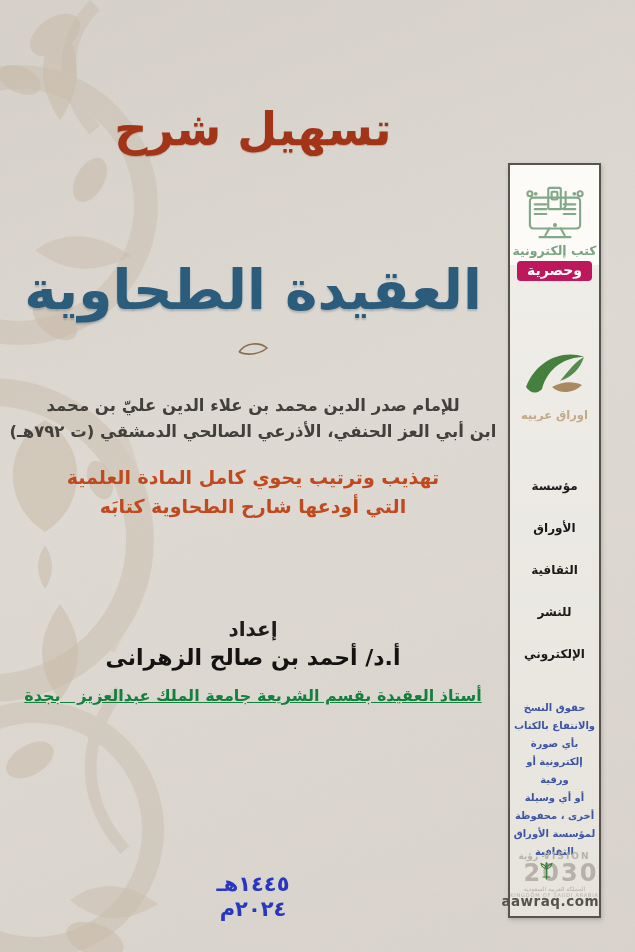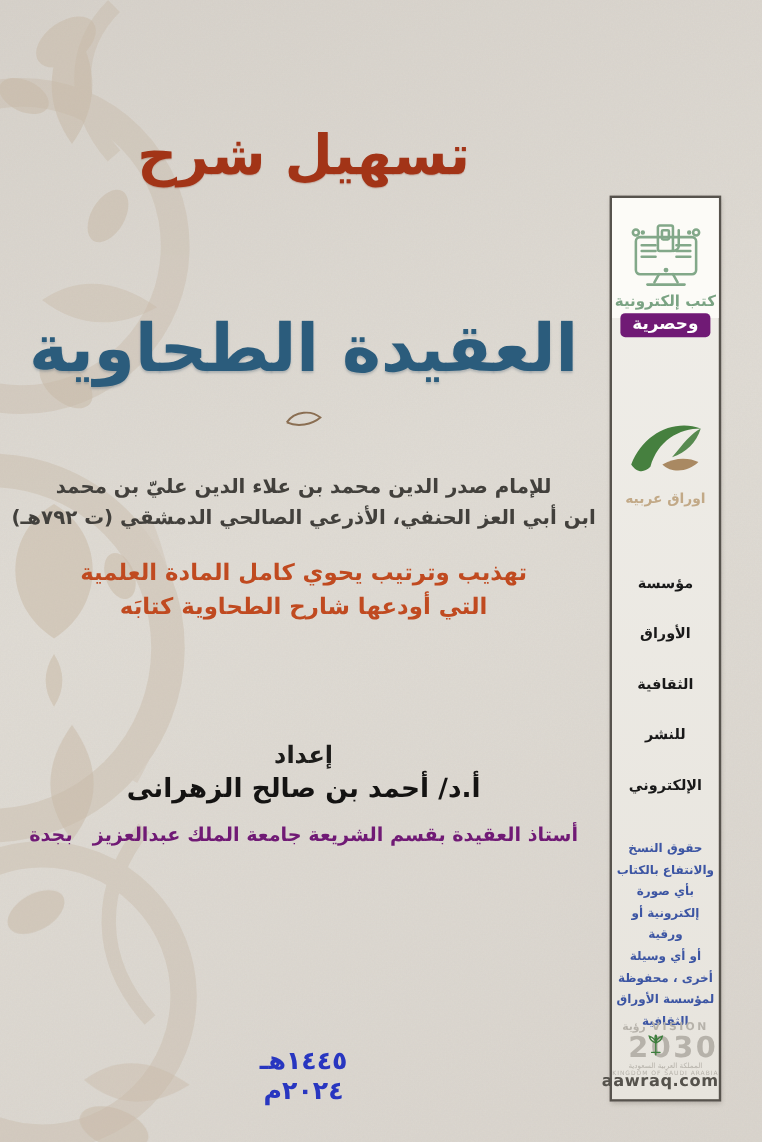--- a/index.html
+++ b/index.html
@@ -21,33 +21,33 @@
   .flourish{position:absolute;top:340px;left:236px;}
   .author-block{position:absolute;top:393px;width:100%;
     font-size:16.5px;font-weight:bold;color:#42403c;line-height:1.55;}
   .subtitle-block{position:absolute;top:463px;width:100%;
     font-size:19px;font-weight:bold;color:#c04a20;line-height:1.55;}
   .i3dad{position:absolute;top:617px;width:100%;
     font-size:20px;font-weight:bold;color:#1d1c1a;padding-left:20px;}
   .preparer{position:absolute;top:645px;width:100%;
     font-size:22px;font-weight:bold;color:#141312;}
   .role{position:absolute;top:686px;width:100%;
-    font-size:16px;font-weight:bold;color:#701a75;}
+    font-size:16px;font-weight:bold;color:#15803d;text-decoration:underline;}
   .dates{position:absolute;top:872px;width:100%;
     font-size:21px;font-weight:bold;color:#2836c0;line-height:1.2;}
   
   .sidebar{position:absolute;left:508px;top:163px;width:93px;height:755px;z-index:2;
     background:linear-gradient(#f0eee9,#e7e4dd);
     border:2px solid #57534d;box-sizing:border-box;direction:rtl;
     box-shadow:1px 2px 4px rgba(60,50,40,.25);}
   .sb-badge{position:absolute;top:0;left:0;right:0;height:100px;background:#fcfbf7;
     text-align:center;padding-top:21px;box-sizing:border-box;}
   .sb-badge svg{display:block;margin:0 auto;}
   .sb-badge-l1{font-size:12.5px;font-weight:bold;color:#7aa383;margin-top:1px;}
-  .sb-badge-l2{display:inline-block;margin-top:3px;background:#701a75;color:#ffffff;
+  .sb-badge-l2{display:inline-block;margin-top:3px;background:#be185d;color:#ffffff;
     font-size:14px;font-weight:bold;padding:1px 10px 3px;border-radius:4px;}
   .sb-awraq{position:absolute;top:184px;left:0;right:0;text-align:center;}
   .sb-awraq svg{display:block;margin:0 auto;}
   .sb-awraq-caption{font-size:11.5px;font-weight:bold;color:#c2a987;margin-top:3px;}
   .sb-foundation{position:absolute;top:300px;left:0;right:0;text-align:center;
     font-size:12px;font-weight:bold;color:#191919;line-height:42px;}
   .sb-copy{position:absolute;top:534px;left:3px;right:3px;text-align:center;
     font-size:10px;font-weight:bold;color:#3c55a3;line-height:1.8;}
   .sb-vision{position:absolute;top:686px;left:0;right:0;text-align:center;color:#b6b2aa;}
   .v-top{display:flex;justify-content:center;gap:5px;font-size:9px;

